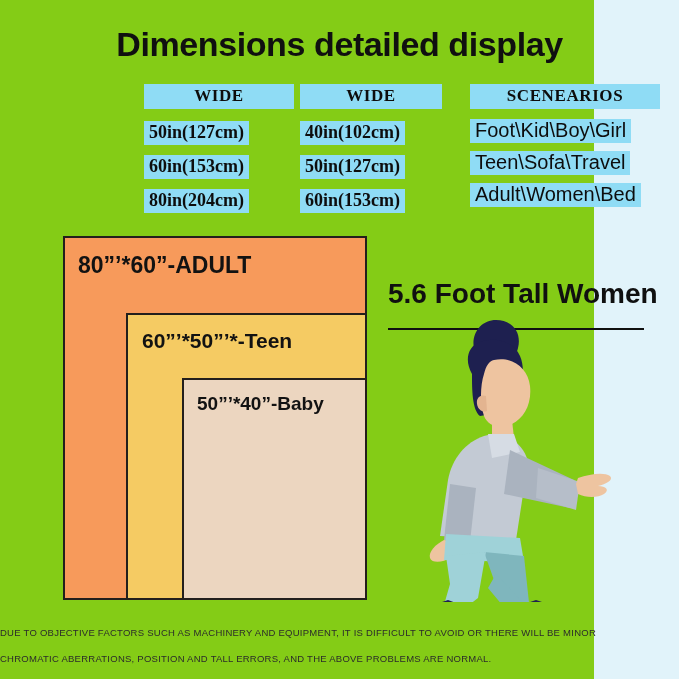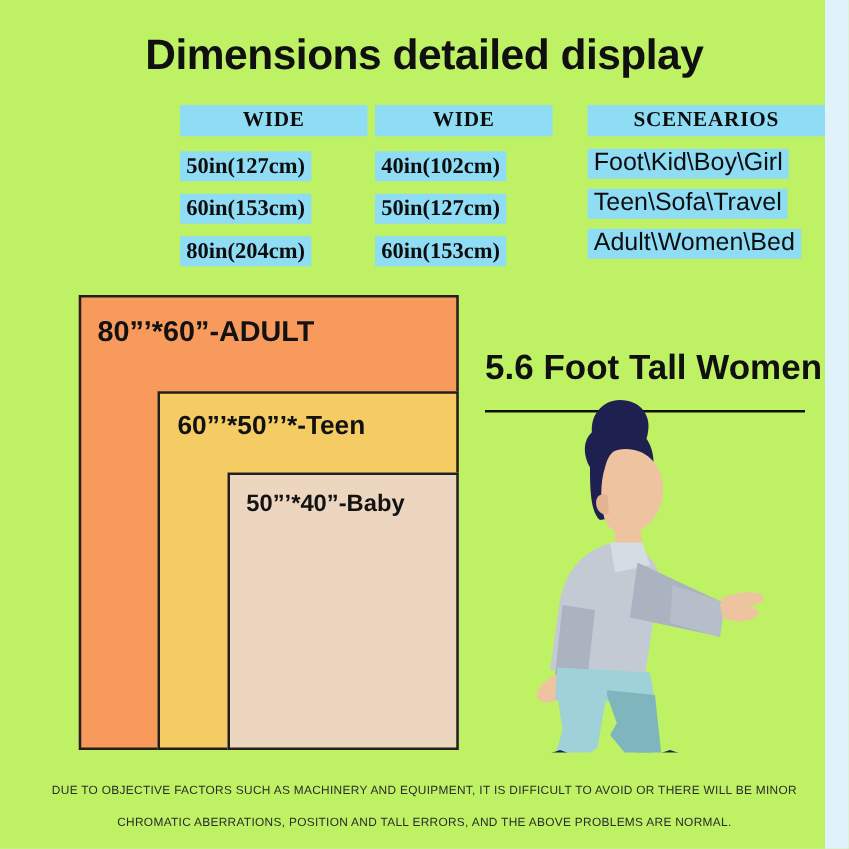--- a/index.html
+++ b/index.html
@@ -9,23 +9,23 @@
   body {
     width: 679px;
     height: 679px;
     background: #e1f3fa;
     font-family: "Liberation Sans", sans-serif;
     overflow: hidden;
     position: relative;
   }
   #page {
     position: relative;
-    width: 660px;
+    width: 594px;
     height: 679px;
-    background: #bef264;
+    background: #84cc16;
     text-decoration: underline;
   }
 
   
   .title {
     position: absolute;
     left: 0;
     top: 25px;
     width: 679px;
     text-align: center;
@@ -157,21 +157,20 @@
     width: 256px;
     height: 290px;
   }
 
   
   .disclaimer {
     position: absolute;
     left: 0;
     top: 620px;
     width: 679px;
-    text-align: center;
     font-family: "Liberation Sans", sans-serif;
     font-size: 9.5px;
     color: #2b2b2b;
     letter-spacing: 0.25px;
     line-height: 26px;
   }
   .disclaimer div { white-space: nowrap; }
 </style>
 </head>
 <body>

